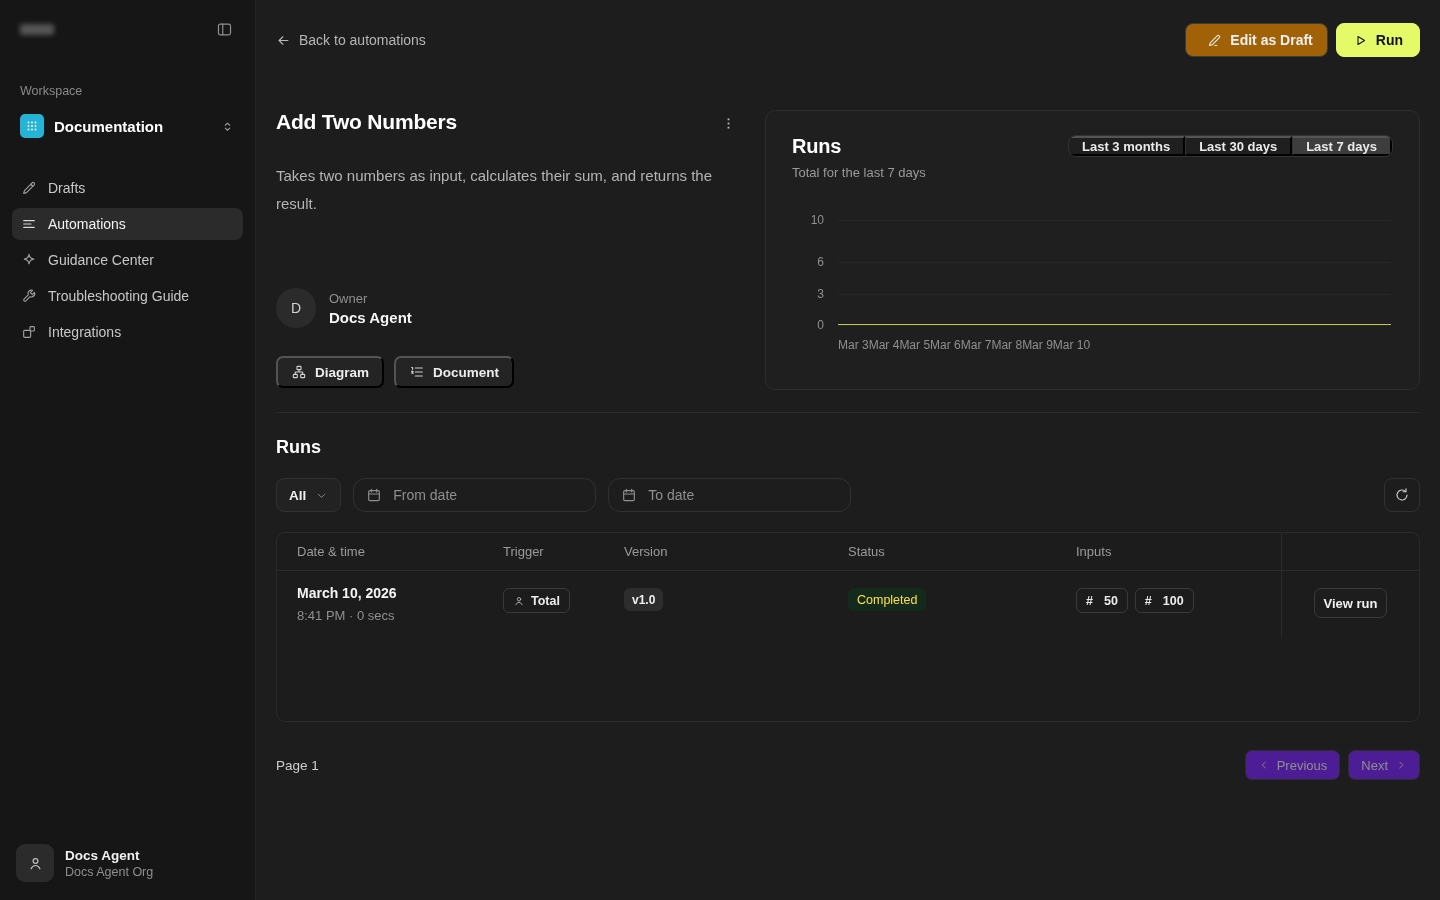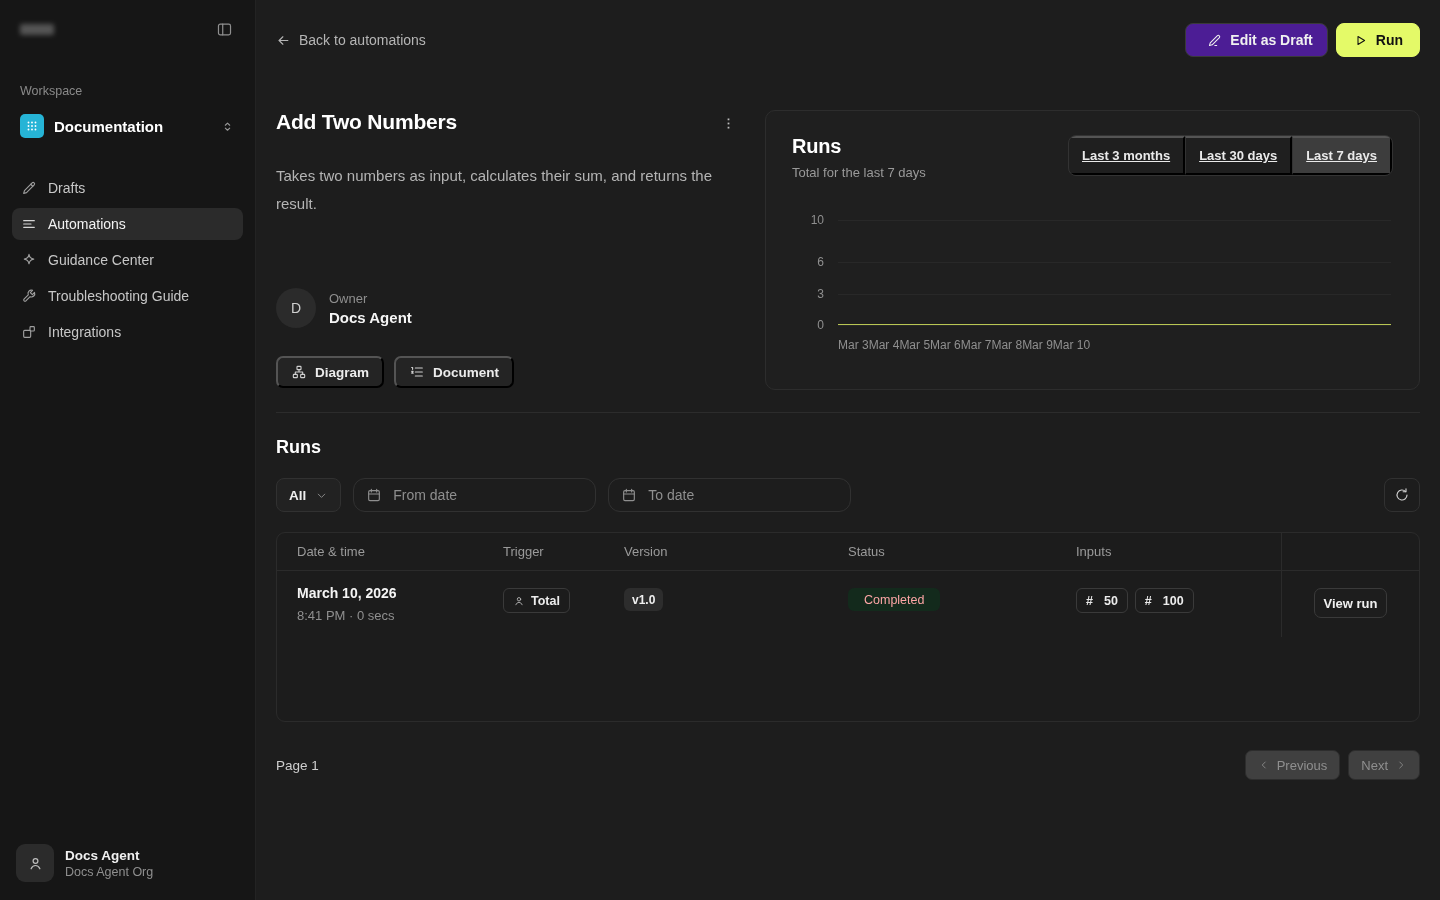--- a/index.html
+++ b/index.html
@@ -34,21 +34,21 @@
   .sb-avatar { width:38px; height:38px; border-radius:9px; background:#2b2b2b; display:flex; align-items:center; justify-content:center; color:#bdbdbd; }
   .sb-user-name { font-size:13.5px; font-weight:700; color:#f0f0f0; }
   .sb-user-org { font-size:12.5px; color:#8f8f8f; margin-top:2px; }
 
   
   .main { flex:1; padding:0 20px; position:relative; }
   .topbar { height:76px; display:flex; align-items:center; justify-content:space-between; padding-top:4px; }
   .back-link { display:flex; align-items:center; gap:8px; color:#b5b5b5; font-size:14px; cursor:pointer; }
   .topbar-actions { display:flex; gap:8px; }
   .btn { display:flex; align-items:center; gap:8px; height:34px; padding:0 14px; border-radius:8px; font-size:14px; font-weight:700; cursor:pointer; }
-  .btn-ghost { background:#4c1d95; border:1px solid #3a3a3a; color:#f0f0f0;padding-left:21px; }
+  .btn-ghost { background:#a16207; border:1px solid #3a3a3a; color:#f0f0f0;padding-left:21px; }
   .btn-run { background:#e4fa68; color:#111111; border:1px solid #e4fa68; padding:0 16px; }
 
   .content-grid { display:grid; grid-template-columns:465px 1fr; gap:24px; margin-top:34px; }
 
   
   .title-row { display:flex; align-items:flex-start; justify-content:space-between; }
   .page-title { font-size:21px; font-weight:700; color:#ffffff; letter-spacing:-.2px; }
   .kebab-btn { width:26px; height:26px; display:flex; align-items:center; justify-content:center; color:#bdbdbd; border-radius:6px; cursor:pointer; }
   .description { margin-top:26px; font-size:15px; line-height:28px; color:#b4b4b4; max-width:440px; }
   .owner-row { margin-top:70px; display:flex; align-items:center; gap:13px; }
@@ -58,21 +58,21 @@
   .view-btns { margin-top:28px; display:flex; gap:10px; }
   .view-btn { display:flex; align-items:center; gap:8px; height:32px; padding:0 13px; border-radius:7px; background:#242424; color:#ececec; font-size:13.5px; font-weight:700; cursor:pointer; }
   .view-btn .ico { color:#cfcfcf; }
 
   
   .chart-card { background:#1f1f1f; border:1px solid #2d2d2d; border-radius:10px; padding:24px 26px 20px; height:280px; }
   .card-head { display:flex; justify-content:space-between; align-items:flex-start; }
   .card-title { font-size:20px; font-weight:700; color:#ffffff; letter-spacing:-.2px; }
   .card-sub { font-size:13px; color:#9a9a9a; margin-top:7px; }
   .range-group { display:flex; border:1px solid #333333; border-radius:8px; overflow:hidden; }
-  .range-btn { height:39px; padding:0 13px; display:flex; align-items:center; font-size:13px; font-weight:700; color:#eaeaea; background:transparent; cursor:pointer; border-left:1px solid #333333; white-space:nowrap;text-decoration:underline; }
+  .range-btn { height:20px; padding:0 13px; display:flex; align-items:center; font-size:13px; font-weight:700; color:#eaeaea; background:transparent; cursor:pointer; border-left:1px solid #333333; white-space:nowrap; }
   .range-btn:first-child { border-left:none; }
   .range-btn.active { background:#3d3d3d; }
   .chart-wrap { margin-top:40px; }
   .plot { position:relative; height:106px; margin-left:46px; margin-right:2px; }
   .ytick { position:absolute; left:-46px; width:32px; text-align:right; font-size:12px; color:#8f8f8f; }
   .gridline { position:absolute; left:0; right:0; height:1px; background:#282828; }
   .series-svg { position:absolute; inset:0; width:100%; height:100%; overflow:visible; }
   .xlabels { display:flex; justify-content:flex-start; margin:12px 0 11px 46px; }
   .xtick { font-size:12px; color:#8f8f8f; }
 
@@ -93,32 +93,32 @@
   .t-head > div { padding:11px 0 11px 0; font-size:13px; color:#9a9a9a; }
   .t-head > div:first-child { padding-left:20px; }
   .cell-actions { border-left:1px solid #2b2b2b; }
   .t-row > div { padding:14px 0; }
   .t-row > div:first-child { padding-left:20px; }
   .row-date { font-size:14px; font-weight:700; color:#f5f5f5; }
   .row-meta { font-size:13px; color:#8f8f8f; margin-top:7px; }
   .badge-outline { display:inline-flex; align-items:center; gap:6px; height:25px; padding:0 9px; border:1px solid #3a3a3a; border-radius:6px; font-size:12.5px; font-weight:600; color:#ececec; }
   .badge-outline .ico { color:#bdbdbd; }
   .badge-fill { display:inline-flex; align-items:center; height:23px; padding:0 8px; background:#2d2d2d; border-radius:6px; font-size:12px; font-weight:700; color:#f0f0f0; }
-  .status-pill { display:inline-flex; align-items:center; height:23px; padding:0 16px; background:#132a1c; border-radius:6px; font-size:12.5px; color:#fca5a5; }
+  .status-pill { display:inline-flex; align-items:center; height:23px; padding:0 9px; background:#132a1c; border-radius:6px; font-size:12.5px; color:#fde047; }
   .inputs-cell { display:flex; gap:7px; }
   .hash { color:#e8e8e8; font-weight:700; margin-right:5px; }
   .cell-mid { padding-top:17px !important; }
   .view-run-btn { margin:3px auto 0; display:flex; align-items:center; justify-content:center; height:30px; width:73px; border:1px solid #3a3a3a; border-radius:7px; background:#1d1d1d; font-size:13px; font-weight:600; color:#f0f0f0; cursor:pointer; }
   .actions-cell { display:flex; justify-content:center; }
 
   
   .pagination { margin-top:28px; display:flex; align-items:center; justify-content:space-between; }
   .page-label { font-size:13.5px; color:#cfcfcf; }
   .pg-btns { display:flex; gap:8px; }
-  .pg-btn { display:flex; align-items:center; gap:7px; height:30px; padding:0 12px; border:1px solid #2d2d2d; border-radius:7px; color:#8f8f8f; font-size:13px; cursor:pointer; background:#404040; }
+  .pg-btn { display:flex; align-items:center; gap:7px; height:30px; padding:0 12px; border:1px solid #2d2d2d; border-radius:7px; color:#8f8f8f; font-size:13px; cursor:pointer; background:#4c1d95; }
 </style>
 </head>
 <body>
 
 <aside class="sidebar">
   <div class="sb-top">
     <div class="logo-blur"></div>
     <div class="panel-btn">
       <span>
         <svg class="ico" width="17" height="17" viewBox="0 0 24 24">

